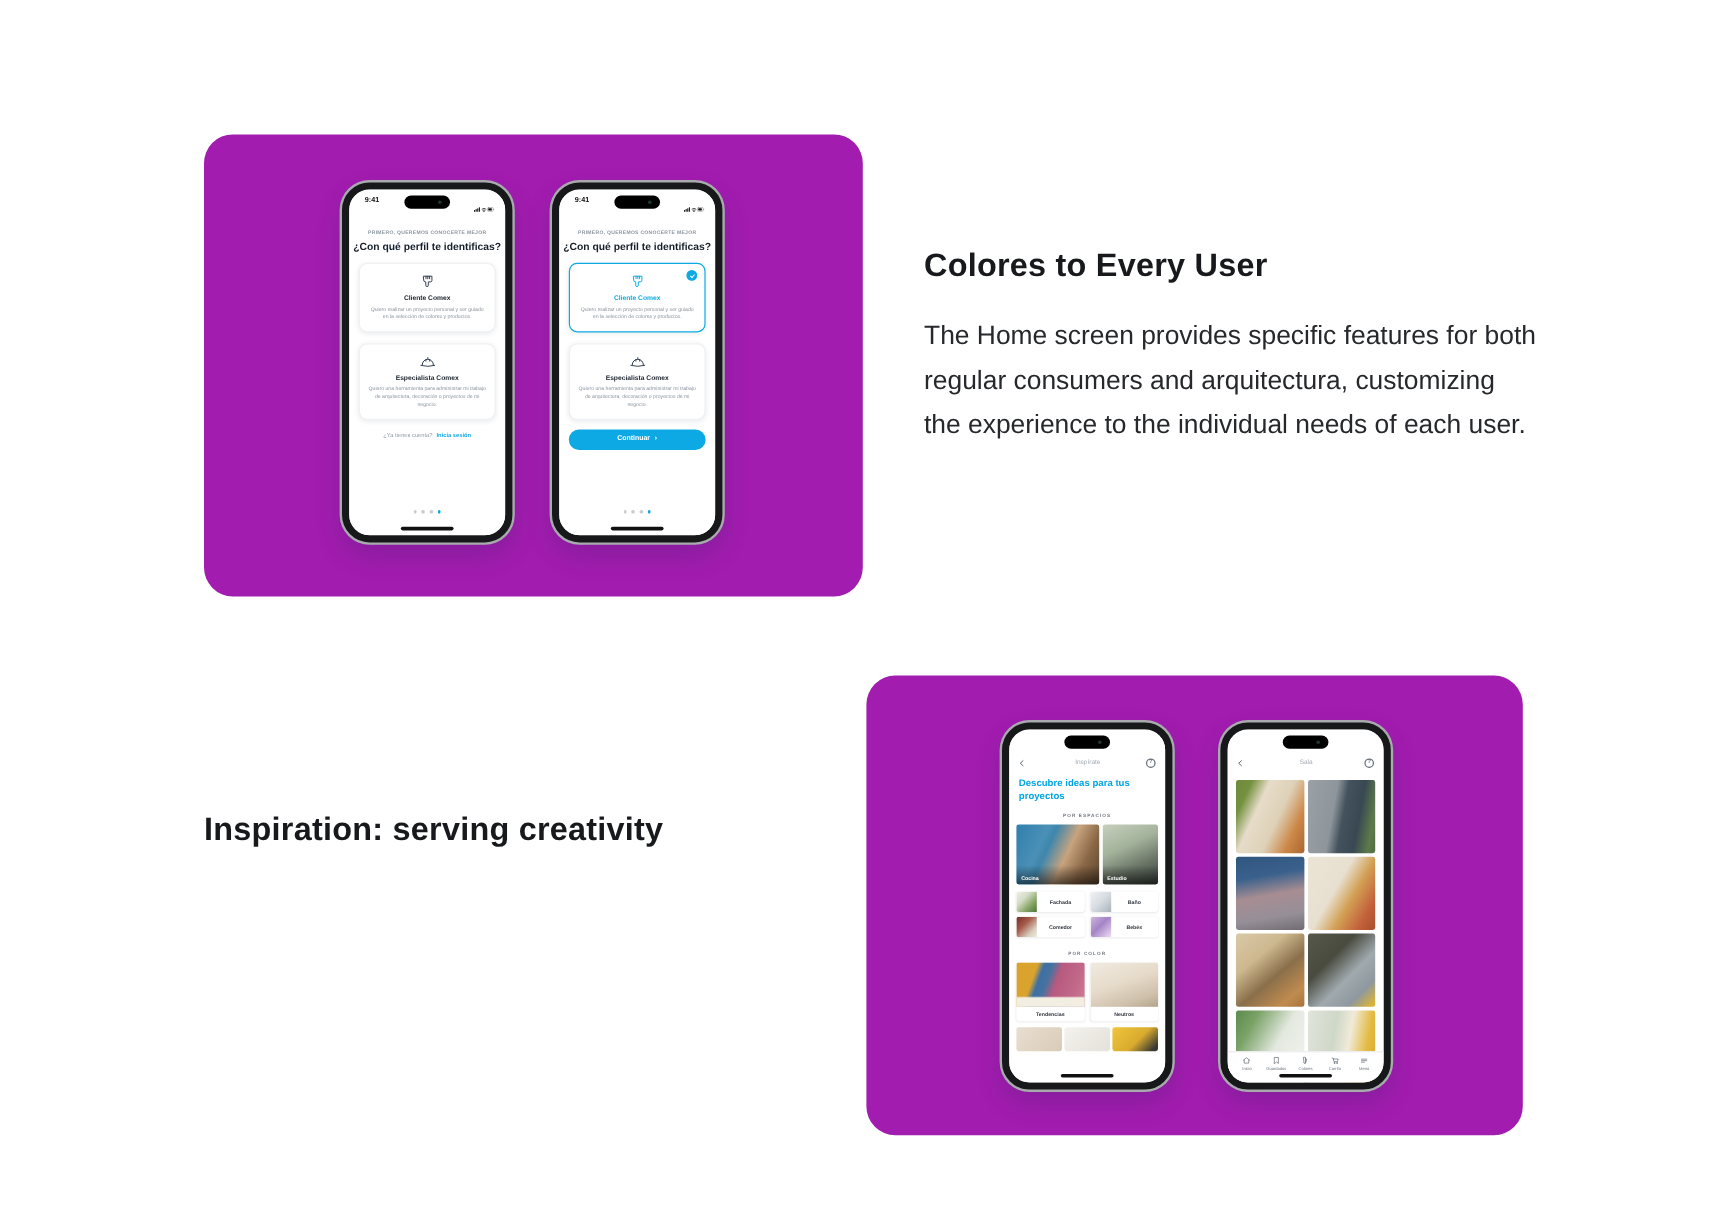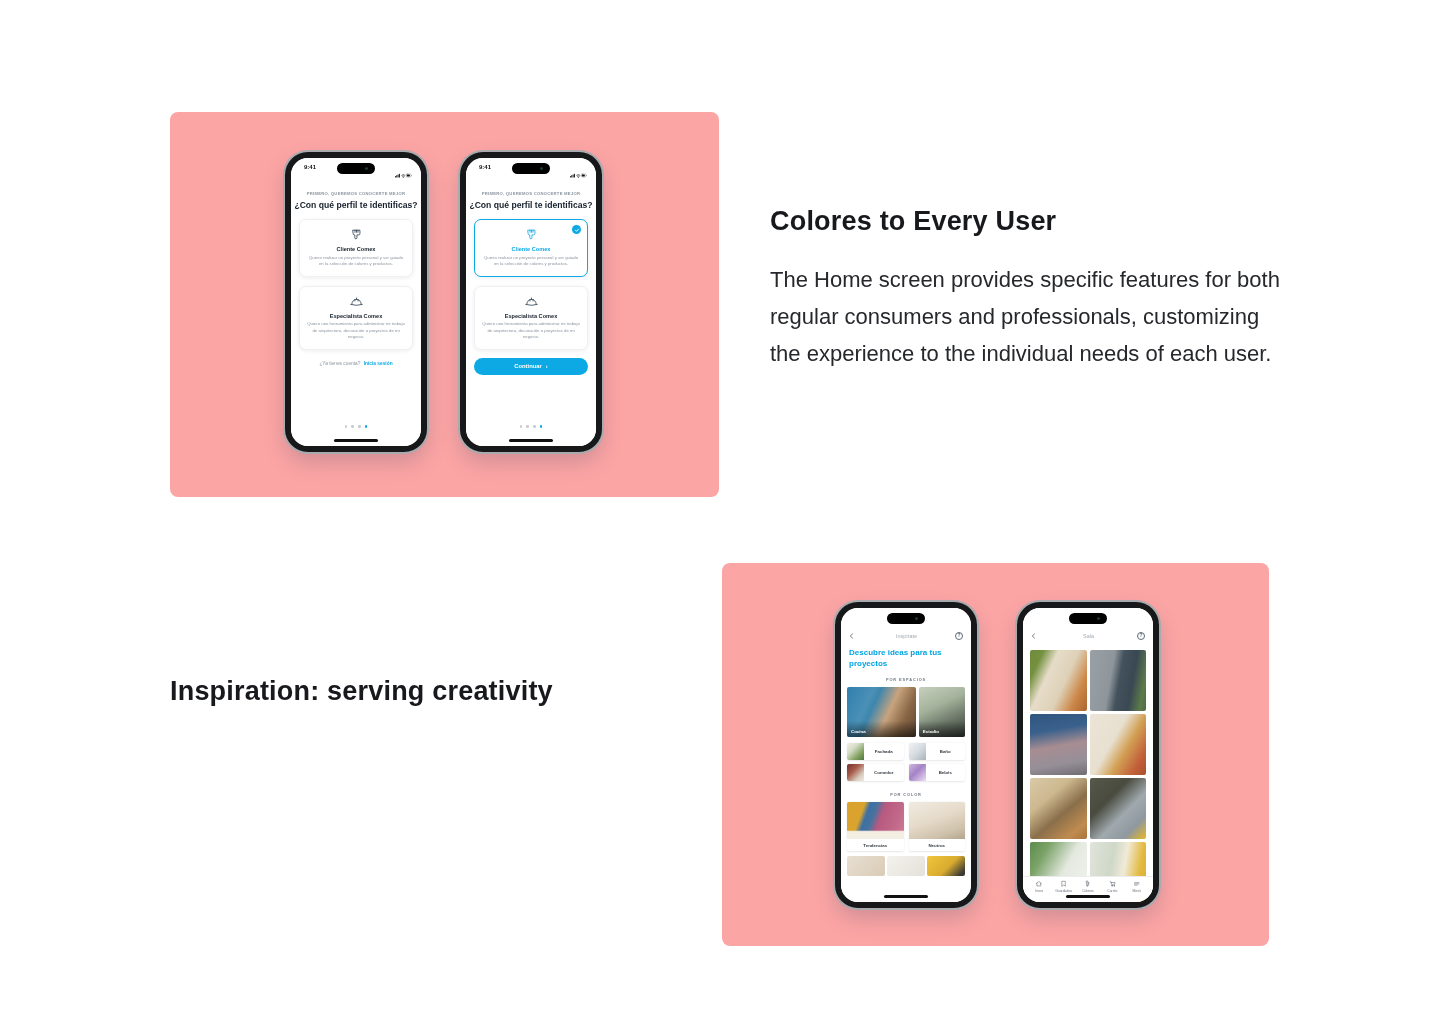--- a/index.html
+++ b/index.html
@@ -1,20 +1,20 @@
 <!DOCTYPE html>
 <html><head>
 <meta charset="utf-8">
 <style>
   * { margin:0; padding:0; box-sizing:border-box; -webkit-text-size-adjust:none; }
   html,body { width:1440px; height:1024px; background:#ffffff; font-family:"Liberation Sans", sans-serif; }
   .stage { position:relative; width:1440px; height:1024px; overflow:hidden; background:#fff; }
 
   
-  .showcase { position:absolute; background:#fca5a5; border-radius:8px; }
+  .showcase { position:absolute; background:#a21caf; border-radius:24px; }
   .card-a { left:170px; top:112px; width:549px; height:385px; }
   .card-b { left:722px; top:563px; width:547px; height:383px; }
 
   
   .txt-block { position:absolute; }
   .txt-a { left:770px; top:206px; width:512px; }
   .txt-b { left:170px; top:676px; width:500px; }
   .sec-heading { font-size:27px; font-weight:700; color:#17191c; letter-spacing:.2px; }
   .sec-body { margin-top:24px; font-size:22px; line-height:37px; color:#26282c; }
 
@@ -247,21 +247,21 @@
           <span class="dot"></span>
           <span class="dot active"></span>
         </div>
         <div class="home-bar"></div>
       </div>
     </div>
   </div>
 
   <div class="txt-block txt-a">
     <div class="sec-heading">Colores to Every User</div>
-    <div class="sec-body">The Home screen provides specific features for both regular consumers and professionals, customizing the experience to the individual needs of each user.</div>
+    <div class="sec-body">The Home screen provides specific features for both regular consumers and arquitectura, customizing the experience to the individual needs of each user.</div>
   </div>
 
   <div class="txt-block txt-b">
     <div class="sec-heading">Inspiration: serving creativity</div>
   </div>
 
   <div class="showcase card-b">
 
     <div class="phone ph-306" style="left:113px; top:39px;">
       <div class="screen">

